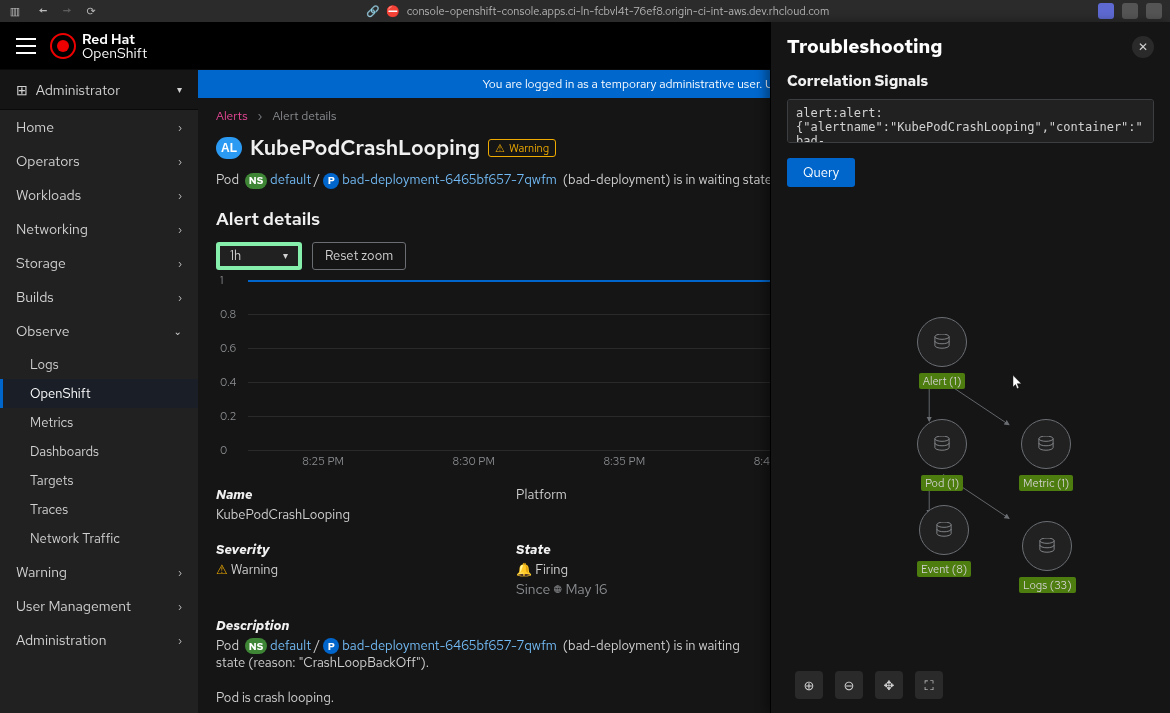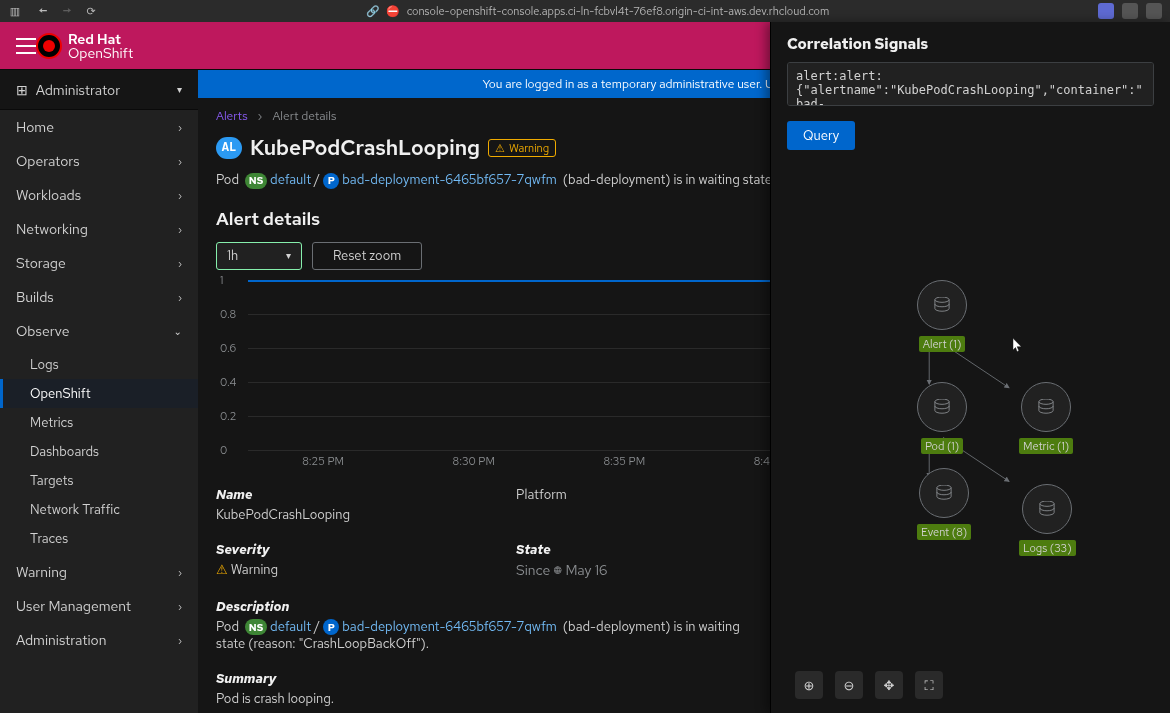--- a/index.html
+++ b/index.html
@@ -7,21 +7,21 @@
 
 
 .browser-bar { height:22px; background:#2b2b2b; display:flex; align-items:center; padding:0 8px; gap:10px; font-size:11px; color:#b8b8b8; }
 .browser-bar .nav-btns { display:flex; gap:10px; margin-left:4px; }
 .browser-bar .url-area { flex:1; display:flex; align-items:center; justify-content:center; gap:6px; }
 .browser-bar .ext-btns { display:flex; gap:8px; }
 .bb-icon { width:14px; height:14px; display:flex; align-items:center; justify-content:center; color:#bbb; }
 .bb-ext { width:16px; height:16px; background:#555; border-radius:3px; }
 
 
-.masthead { height:48px; background:#be185d; display:flex; align-items:center; padding:0 16px; border-bottom:1px solid #0a0a0a;}
+.masthead { height:48px; background:#000000; display:flex; align-items:center; padding:0 16px; gap:14px; border-bottom:1px solid #0a0a0a;}
 .hamburger { width:20px; height:16px; display:flex; flex-direction:column; justify-content:space-between; cursor:pointer;}
 .hamburger span { display:block; height:2px; background:#fff; }
 .logo { display:flex; align-items:center; gap:6px; font-weight:600; color:#fff;}
 .logo svg { display:block; }
 .logo-text .l1 { font-size:14px;line-height:14px; }
 .logo-text .l2 { font-size:14px;line-height:14px;font-weight:400;}
 .logo-text { display:flex; flex-direction:column; }
 .body-row { display:flex; height:calc(100% - 70px); }
 
 
@@ -33,36 +33,36 @@
 .subnav { padding:2px 0; }
 .sub-item { padding:6px 16px 6px 30px; display:block; color:#d2d2d2; cursor:pointer; font-size:13px;}
 .sub-item.active { border-left:3px solid #06c; background:#1a1f27; padding-left:27px; color:#fff;}
 
 
 .main { flex:1; position:relative; background:#151515; overflow:hidden;}
 .banner { position:absolute; top:0; left:0; right:0; height:28px; background:#0067cc; color:#fff; font-size:12px; display:flex; align-items:center; justify-content:center; padding:0 12px; gap:4px;}
 .banner a { color:#bfe0ff; text-decoration:underline; }
 .content { padding:38px 18px 18px; height:100%; overflow:auto;}
 .breadcrumbs { font-size:12px; color:#8a8d90; display:flex; align-items:center; gap:10px; margin-bottom:10px;}
-.breadcrumbs a { color:#8b5cf6; cursor:pointer;}
+.breadcrumbs a { color:#ec4899; cursor:pointer;}
 .title-row { display:flex; align-items:center; gap:8px; margin-bottom:10px;}
-.res-badge { width:26px;height:22px;border-radius:11px;background:#3e8635;color:#fff;font-weight:700;font-size:12px;display:flex;align-items:center;justify-content:center;font-family:Liberation Mono, monospace;}
+.res-badge { width:26px;height:22px;border-radius:11px;background:#3e8635;color:#fff;font-weight:700;font-size:12px;display:flex;align-items:center;justify-content:center;font-family:Liberation Sans, sans-serif;}
 .res-badge.al { background:#2b9af3; }
 .page-title { font-size:21px; font-weight:600; color:#f0f0f0;}
 .warn-badge { display:inline-flex; align-items:center; gap:4px; border:1px solid #f0ab00; border-radius:3px; padding:1px 6px; font-size:11px; color:#f0ab00;}
 .pod-line { font-size:13px; color:#d2d2d2; margin-bottom:18px;}
 .pod-line .ns { display:inline-flex;align-items:center;justify-content:center;width:22px;height:16px;border-radius:8px;background:#3e8635;color:#fff;font-size:10px;font-weight:700;}
 .pod-line .p { display:inline-flex;align-items:center;justify-content:center;width:16px;height:16px;border-radius:50%;background:#06c;color:#fff;font-size:10px;font-weight:700;}
 .pod-line a { color:#73bcf7; }
 .section-h { font-size:18px; font-weight:600; margin:16px 0 12px; color:#f0f0f0;}
 
 
 .chart-ctl { display:flex; gap:10px; margin-bottom:10px;}
-.select { width:86px; height:28px; background:#212121; border:1px solid #86efac; border-radius:3px; display:flex;align-items:center;justify-content:space-between;padding:0 10px;font-size:13px;color:#d2d2d2;cursor:pointer;}
-.btn-sec { height:28px; padding:0 20px; background:transparent; border:1px solid #6a6e73; color:#d2d2d2; border-radius:3px; font-size:13px; cursor:pointer;}
+.select { width:86px; height:28px; background:#212121; border:4px solid #86efac; border-radius:3px; display:flex;align-items:center;justify-content:space-between;padding:0 10px;font-size:13px;color:#d2d2d2;cursor:pointer;}
+.btn-sec { height:28px; padding:0 12px; background:transparent; border:1px solid #6a6e73; color:#d2d2d2; border-radius:3px; font-size:13px; cursor:pointer;}
 .chart { position:relative; height:170px; margin-left:32px;}
 .chart .ylabel { position:absolute; left:-28px; font-size:11px; color:#8a8d90; transform:translateY(-50%);}
 .chart .grid { position:absolute; left:0; right:0; border-top:1px solid #2a2a2a;}
 .chart .series { position:absolute; left:0; right:0; border-top:2px solid #06c;}
 .chart .xlabels { position:absolute; bottom:-18px; left:0; right:0; display:flex; justify-content:space-around; font-size:11px;color:#8a8d90;}
 .chart-wrap { margin-bottom:36px; }
 
 
 .details { display:grid; grid-template-columns: 1fr 1fr; gap:18px 60px; font-size:13px; max-width:540px;}
 .details .label { font-weight:700; color:#f0f0f0; margin-bottom:3px;font-style:italic;}
@@ -164,22 +164,22 @@
     <div class="nav-item exp">
         <span>Observe</span>
         <span class="chev">⌄</span>
       </div>
     <div class="subnav">
       <span class="sub-item">Logs</span>
       <span class="sub-item active">OpenShift</span>
       <span class="sub-item">Metrics</span>
       <span class="sub-item">Dashboards</span>
       <span class="sub-item">Targets</span>
+      <span class="sub-item">Traces</span>
       <span class="sub-item">Network Traffic</span>
-      <span class="sub-item">Traces</span>
     </div>
     <div class="nav-item">
         <span>Warning</span>
         <span class="chev">›</span>
       </div>
     <div class="nav-item">
         <span>User Management</span>
         <span class="chev">›</span>
       </div>
     <div class="nav-item">
@@ -263,45 +263,51 @@
         </div>
         <div>
           <div class="val">Platform</div>
         </div>
         <div>
           <div class="label">Severity</div>
           <div class="val"><span style="color:#f0ab00">⚠</span> <span>Warning</span></div>
         </div>
         <div>
           <div class="label">State</div>
+          <div class="val"><span>🔔</span> <span>Firing</span></div>
           <div class="val" style="font-size:14px;color:#8a8d90;margin-top:2px"><span>Since</span> <span>🌐</span> <span>May 16</span></div>
         </div>
         <div style="grid-column:1/3">
           <div class="label">Description</div>
           <div class="val">
             <span>Pod</span>&nbsp;
             <span class="ns" style="display:inline-flex;width:22px;height:16px;border-radius:8px;background:#3e8635;color:#fff;font-size:10px;font-weight:700;align-items:center;justify-content:center">NS</span>
             <a style="color:#73bcf7">default</a>
             <span>/</span>
             <span class="p" style="display:inline-flex;width:16px;height:16px;border-radius:50%;background:#06c;color:#fff;font-size:10px;font-weight:700;align-items:center;justify-content:center">P</span>
             <a style="color:#73bcf7">bad-deployment-6465bf657-7qwfm</a>
             &nbsp;<span>(bad-deployment) is in waiting state (reason: "CrashLoopBackOff").</span>
           </div>
         </div>
         <div style="grid-column:1/3">
-          <div class="label">Summary</div>
           <div class="val">Pod is crash looping.</div>
         </div>
 
       </div>
     </div>
   </main>
 </div>
 
 <div class="panel">
+  <div class="panel-h">
+    <h2>Troubleshooting</h2>
+    <div class="close-x">
+        <span>✕</span>
+      </div>
+  </div>
   <div class="sig-h">Correlation Signals</div>
   <textarea class="textarea" style="">alert:alert:{"alertname":"KubePodCrashLooping","container":"bad-deployment","namespace":"default","pod":"bad-deployment-6465bf657-7qwfm"}</textarea>
   <button class="btn-primary">Query</button>
 
   <div class="topo">
     <svg class="arrows" viewBox="0 0 400 300">
       <defs>
           <marker id="ah" markerWidth="6" markerHeight="6" refX="5" refY="3" orient="auto">
             <path d="M0,0 L6,3 L0,6 Z" fill="#6a6e73"></path>
           </marker>

